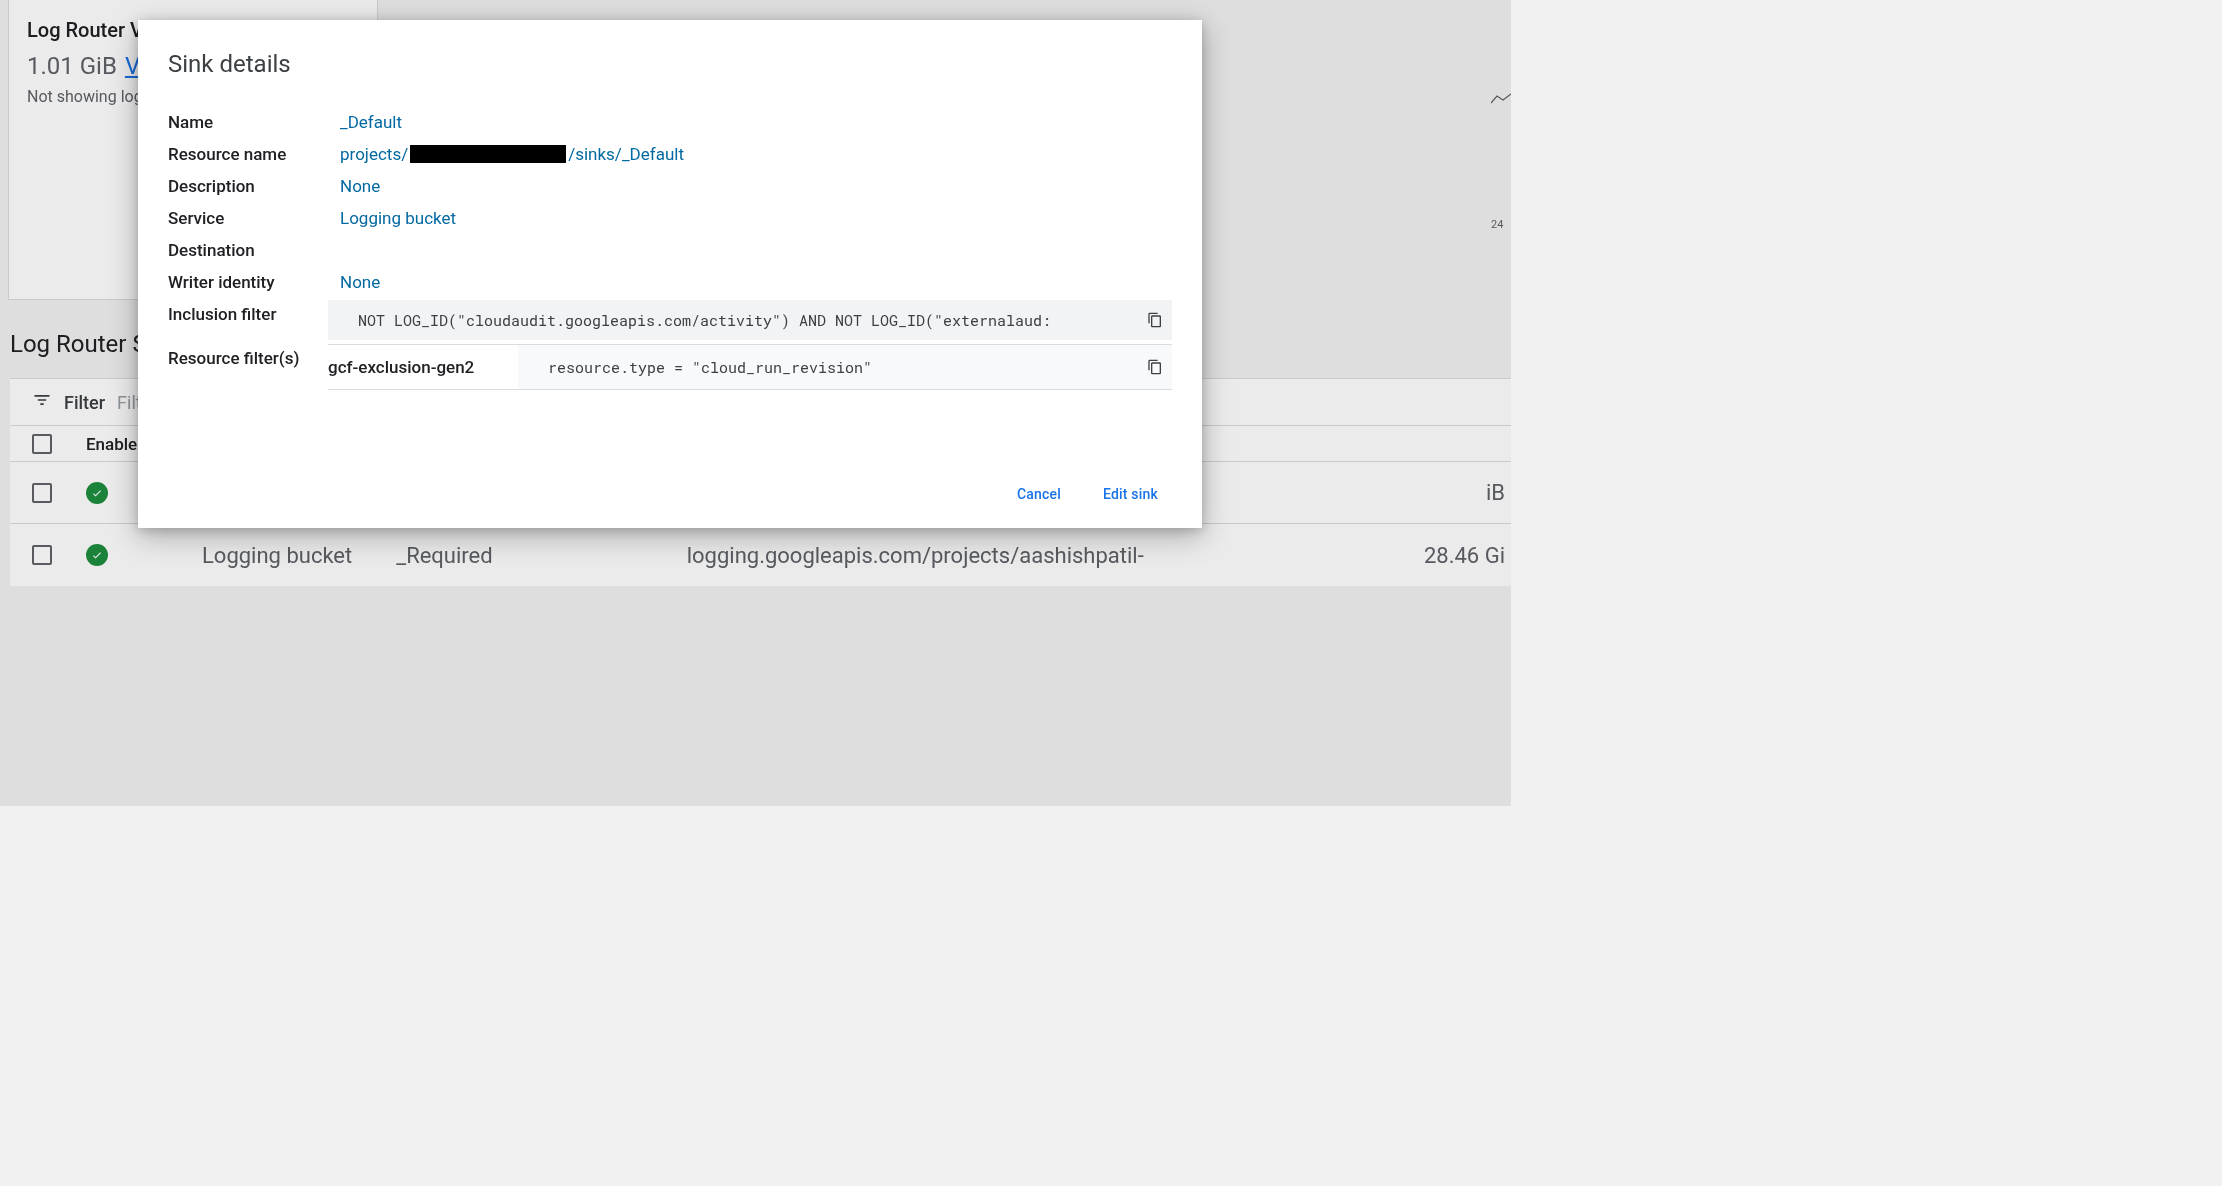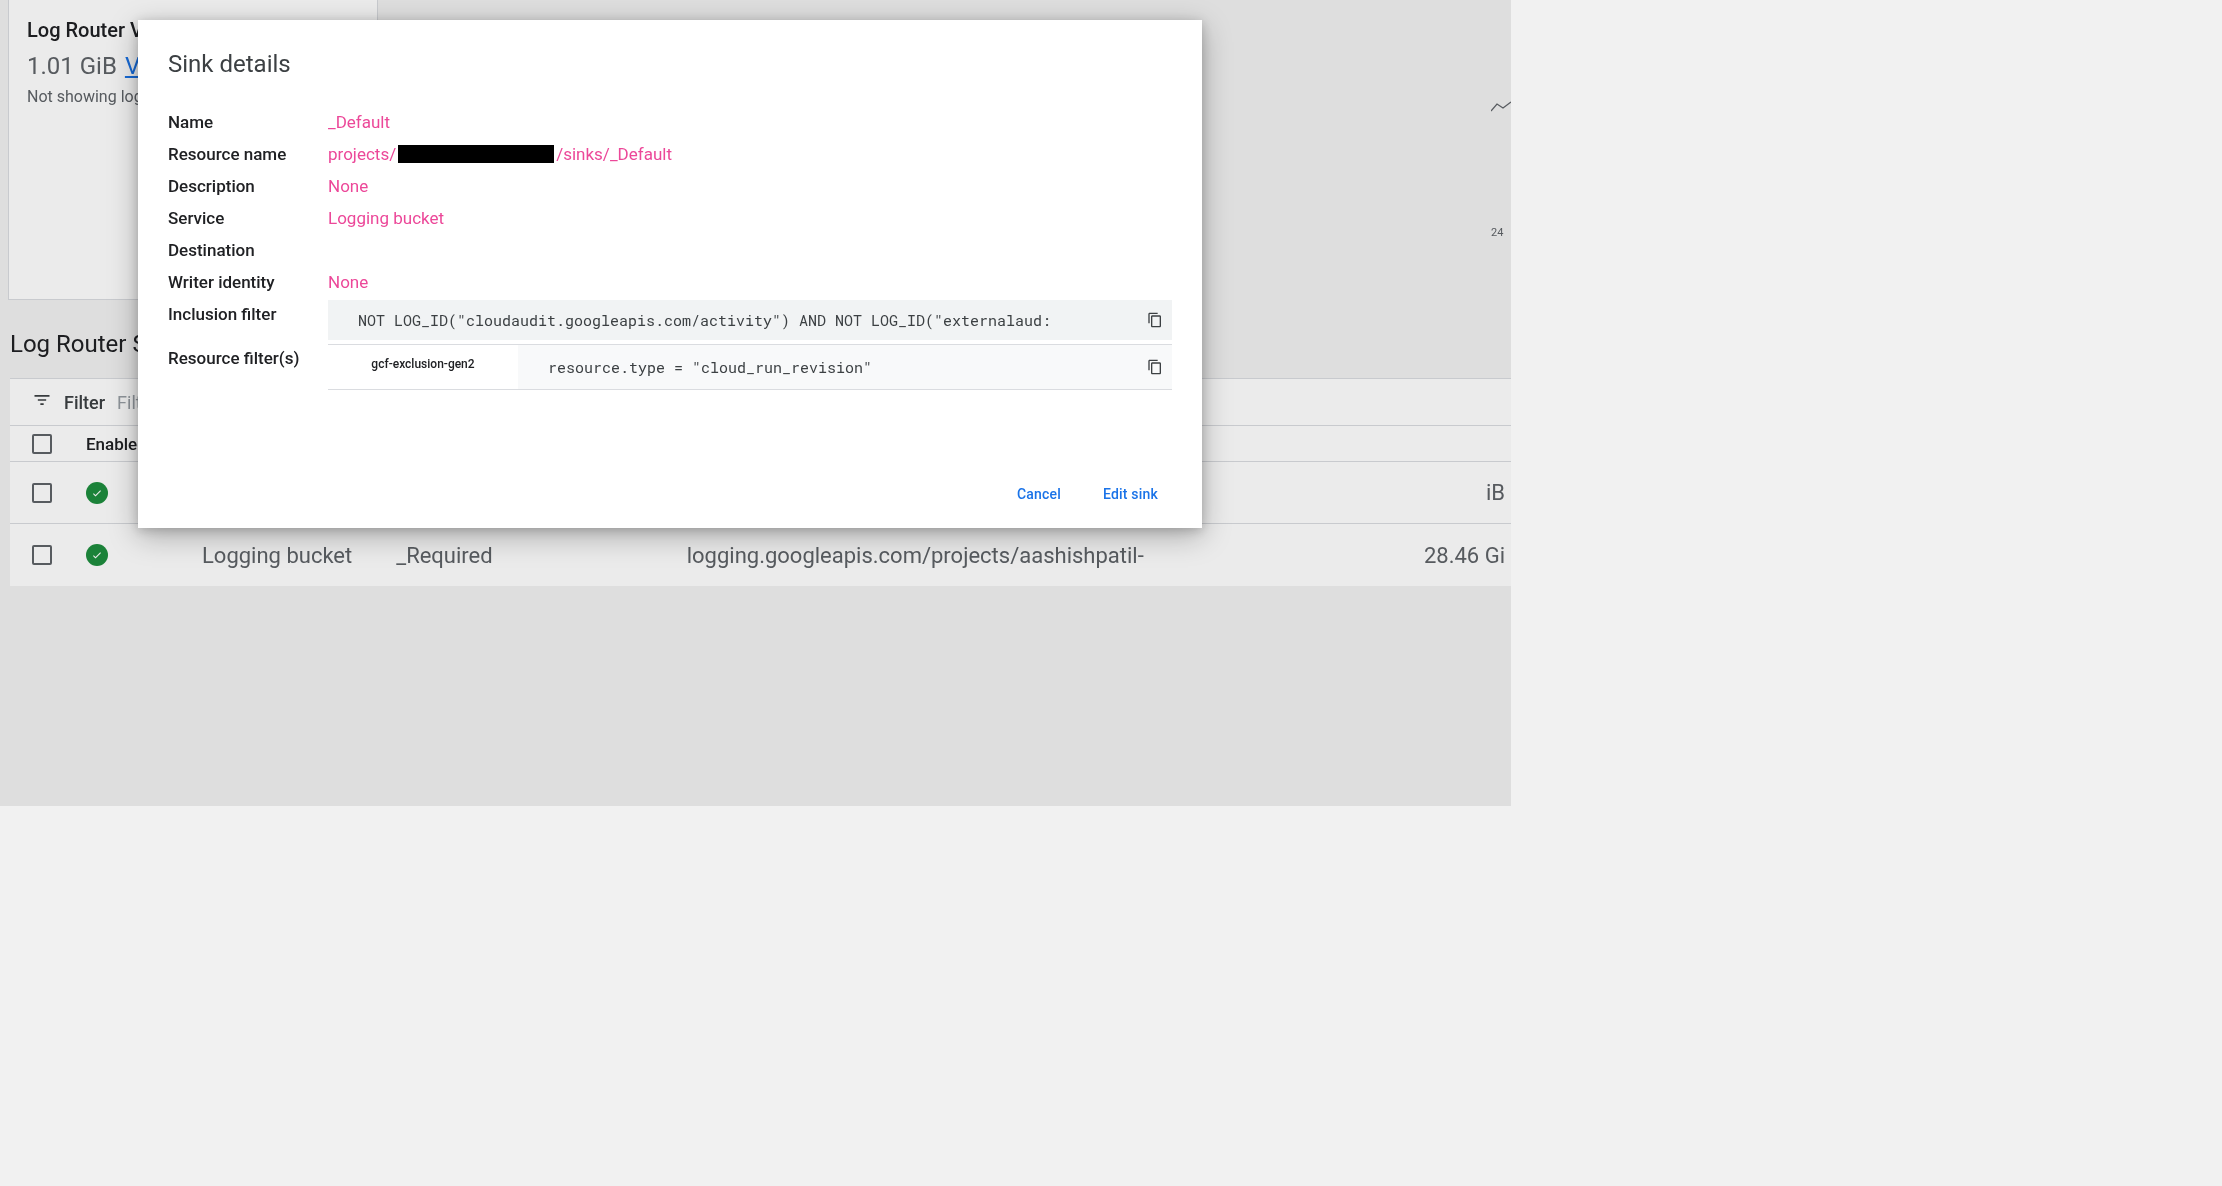--- a/index.html
+++ b/index.html
@@ -147,21 +147,21 @@
     flex-shrink: 0;
   }
   .bg-cell {
     font-size: 22px;
     color: #5f6368;
   }
 
   .bg-chart-hint {
     position: absolute;
     right: 0;
-    top: 100px;
+    top: 92px;
     width: 20px;
     color: #5f6368;
     font-size: 14px;
   }
 
   
   .modal-backdrop {
     position: absolute;
     inset: 0;
     background: rgba(0,0,0,0.08);
@@ -194,26 +194,27 @@
   .detail-label {
     width: 160px;
     flex-shrink: 0;
     font-size: 17px;
     font-weight: 500;
     color: #202124;
     line-height: 28px;
   }
   .detail-value {
     font-size: 17px;
-    color: #ec4899;
+    color: #0369a1;
     line-height: 28px;
     display: flex;
     align-items: center;
     flex-wrap: nowrap;
     overflow: hidden;
+    margin-left: 12px;
   }
   .detail-value .italic {
   }
   .redact {
     display: inline-block;
     background: #000;
     height: 18px;
     vertical-align: middle;
     margin: 0 2px;
   }
@@ -252,24 +253,23 @@
     display: flex;
     align-items: stretch;
     margin-top: 18px;
     border-top: 1px solid #dadce0;
     border-bottom: 1px solid #dadce0;
   }
   .excl-name {
     width: 190px;
     flex-shrink: 0;
     padding: 12px 0 12px 0;
-    font-size: 12px;
-    color: #202124;
-    font-weight: 500;
-    text-align: center;
+    font-size: 17px;
+    color: #202124;
+    font-weight: 500;
   }
   .excl-code {
     flex: 1;
     background: #f8f9fa;
     font-family: 'Roboto Mono', Menlo, Consolas, monospace;
     font-size: 15px;
     color: #3c4043;
     padding: 12px 44px 12px 30px;
     position: relative;
     white-space: nowrap;

